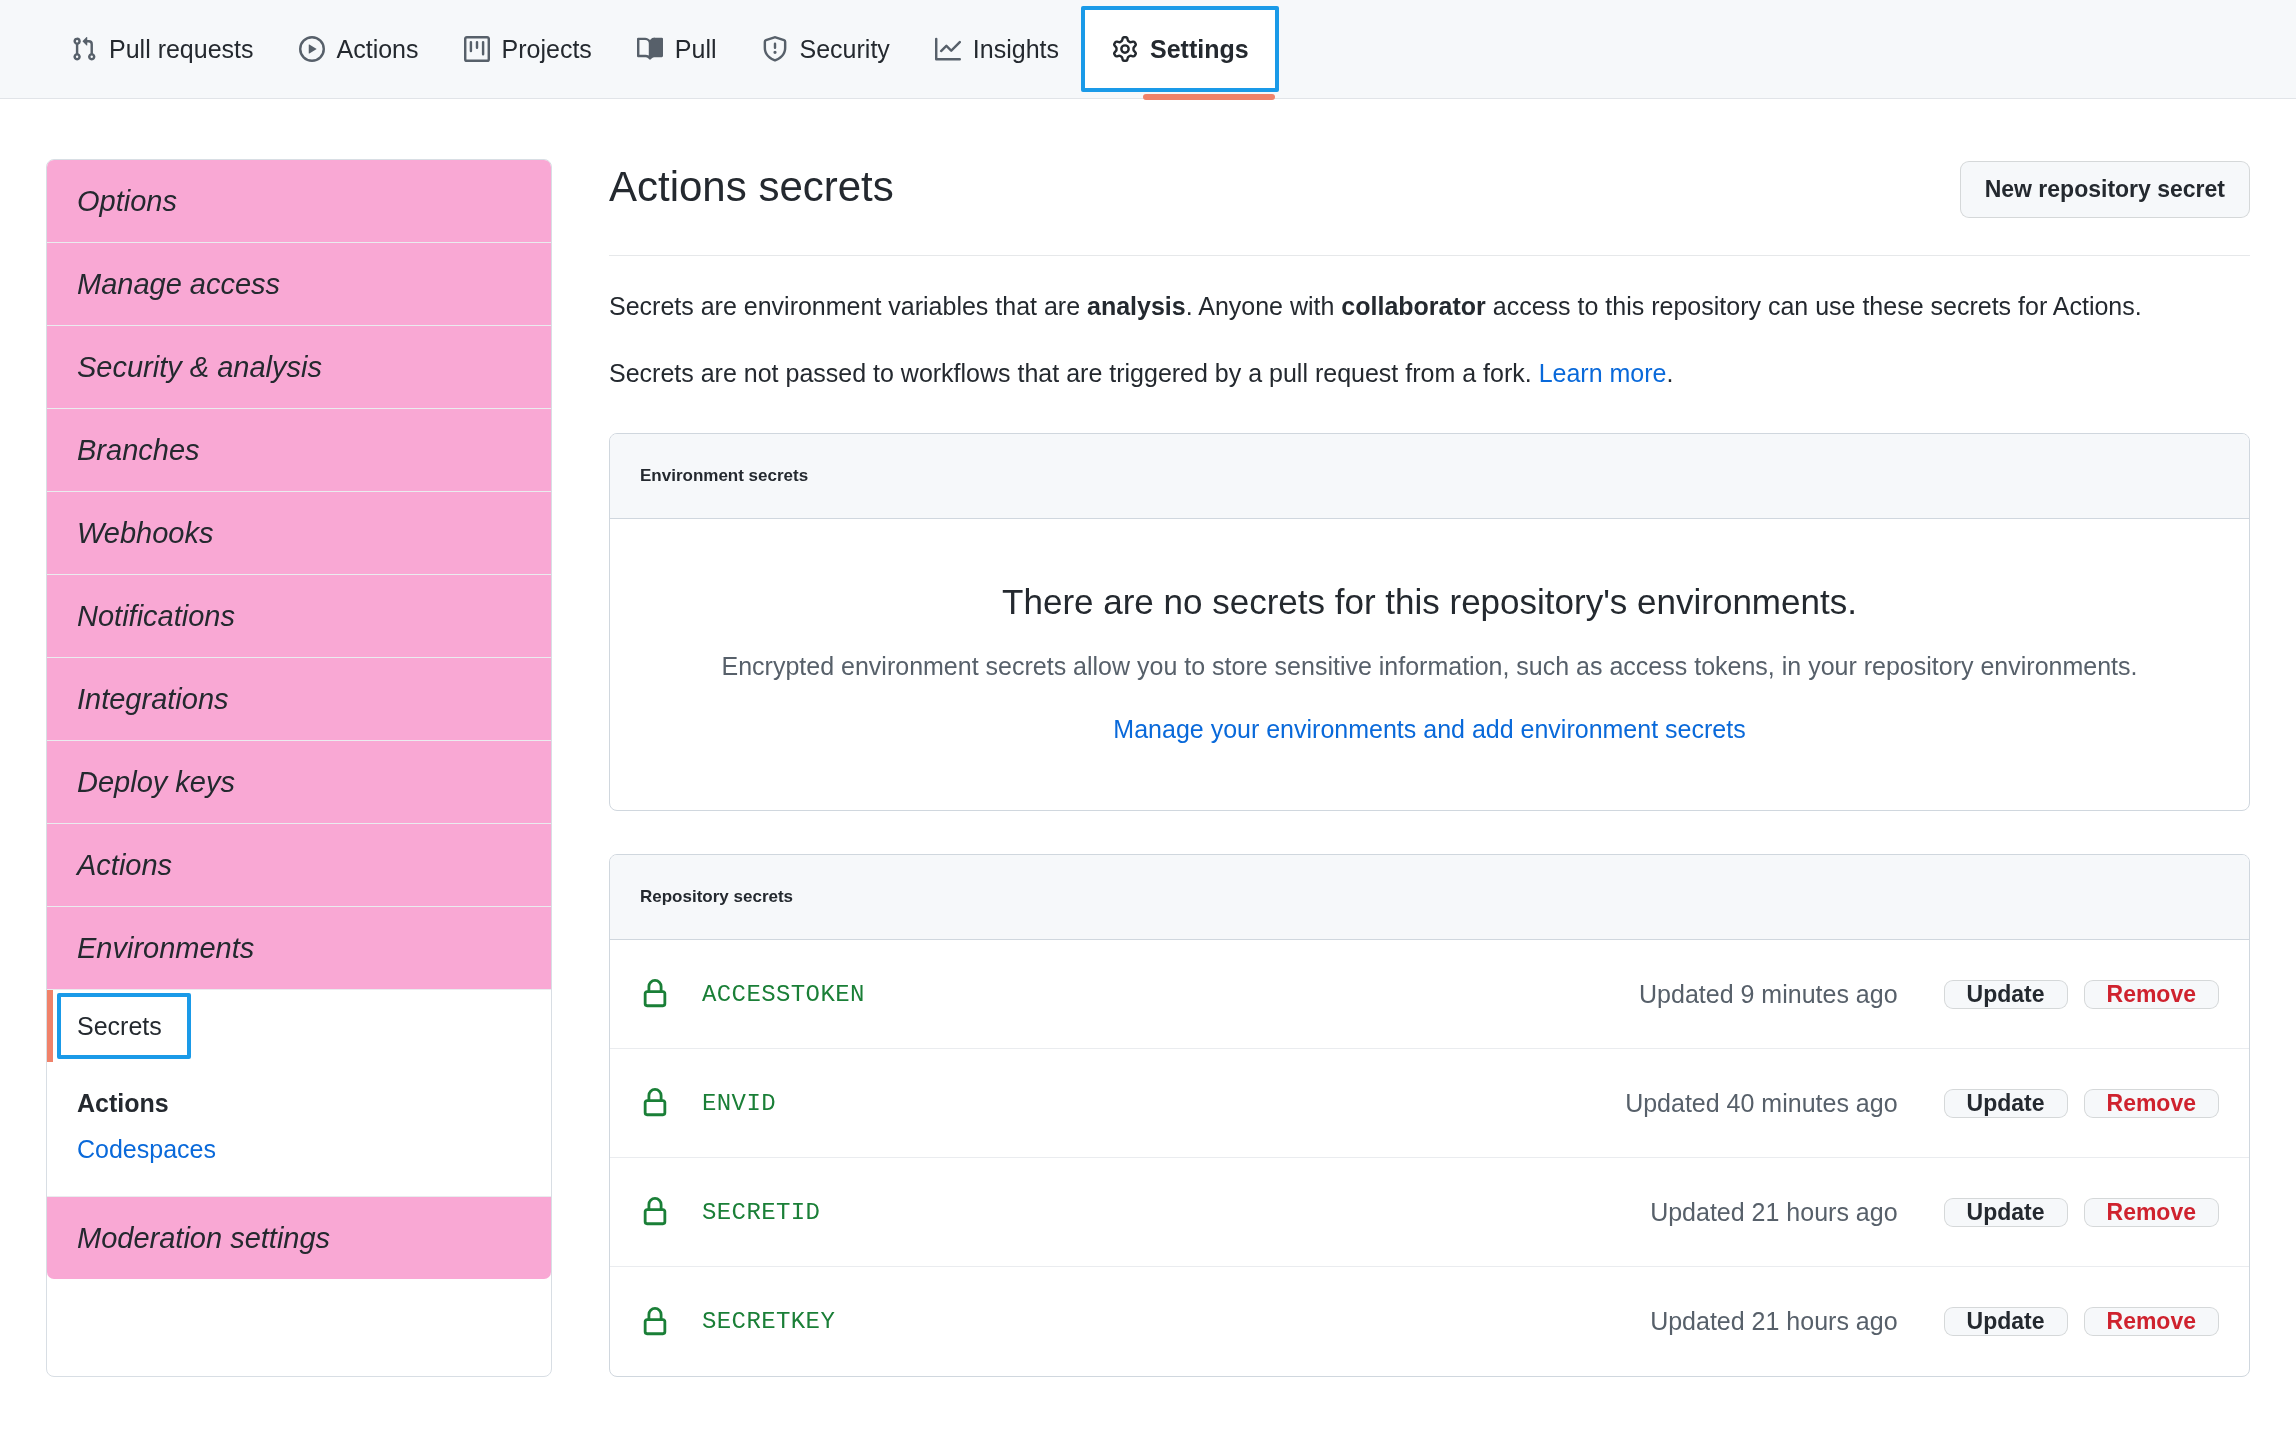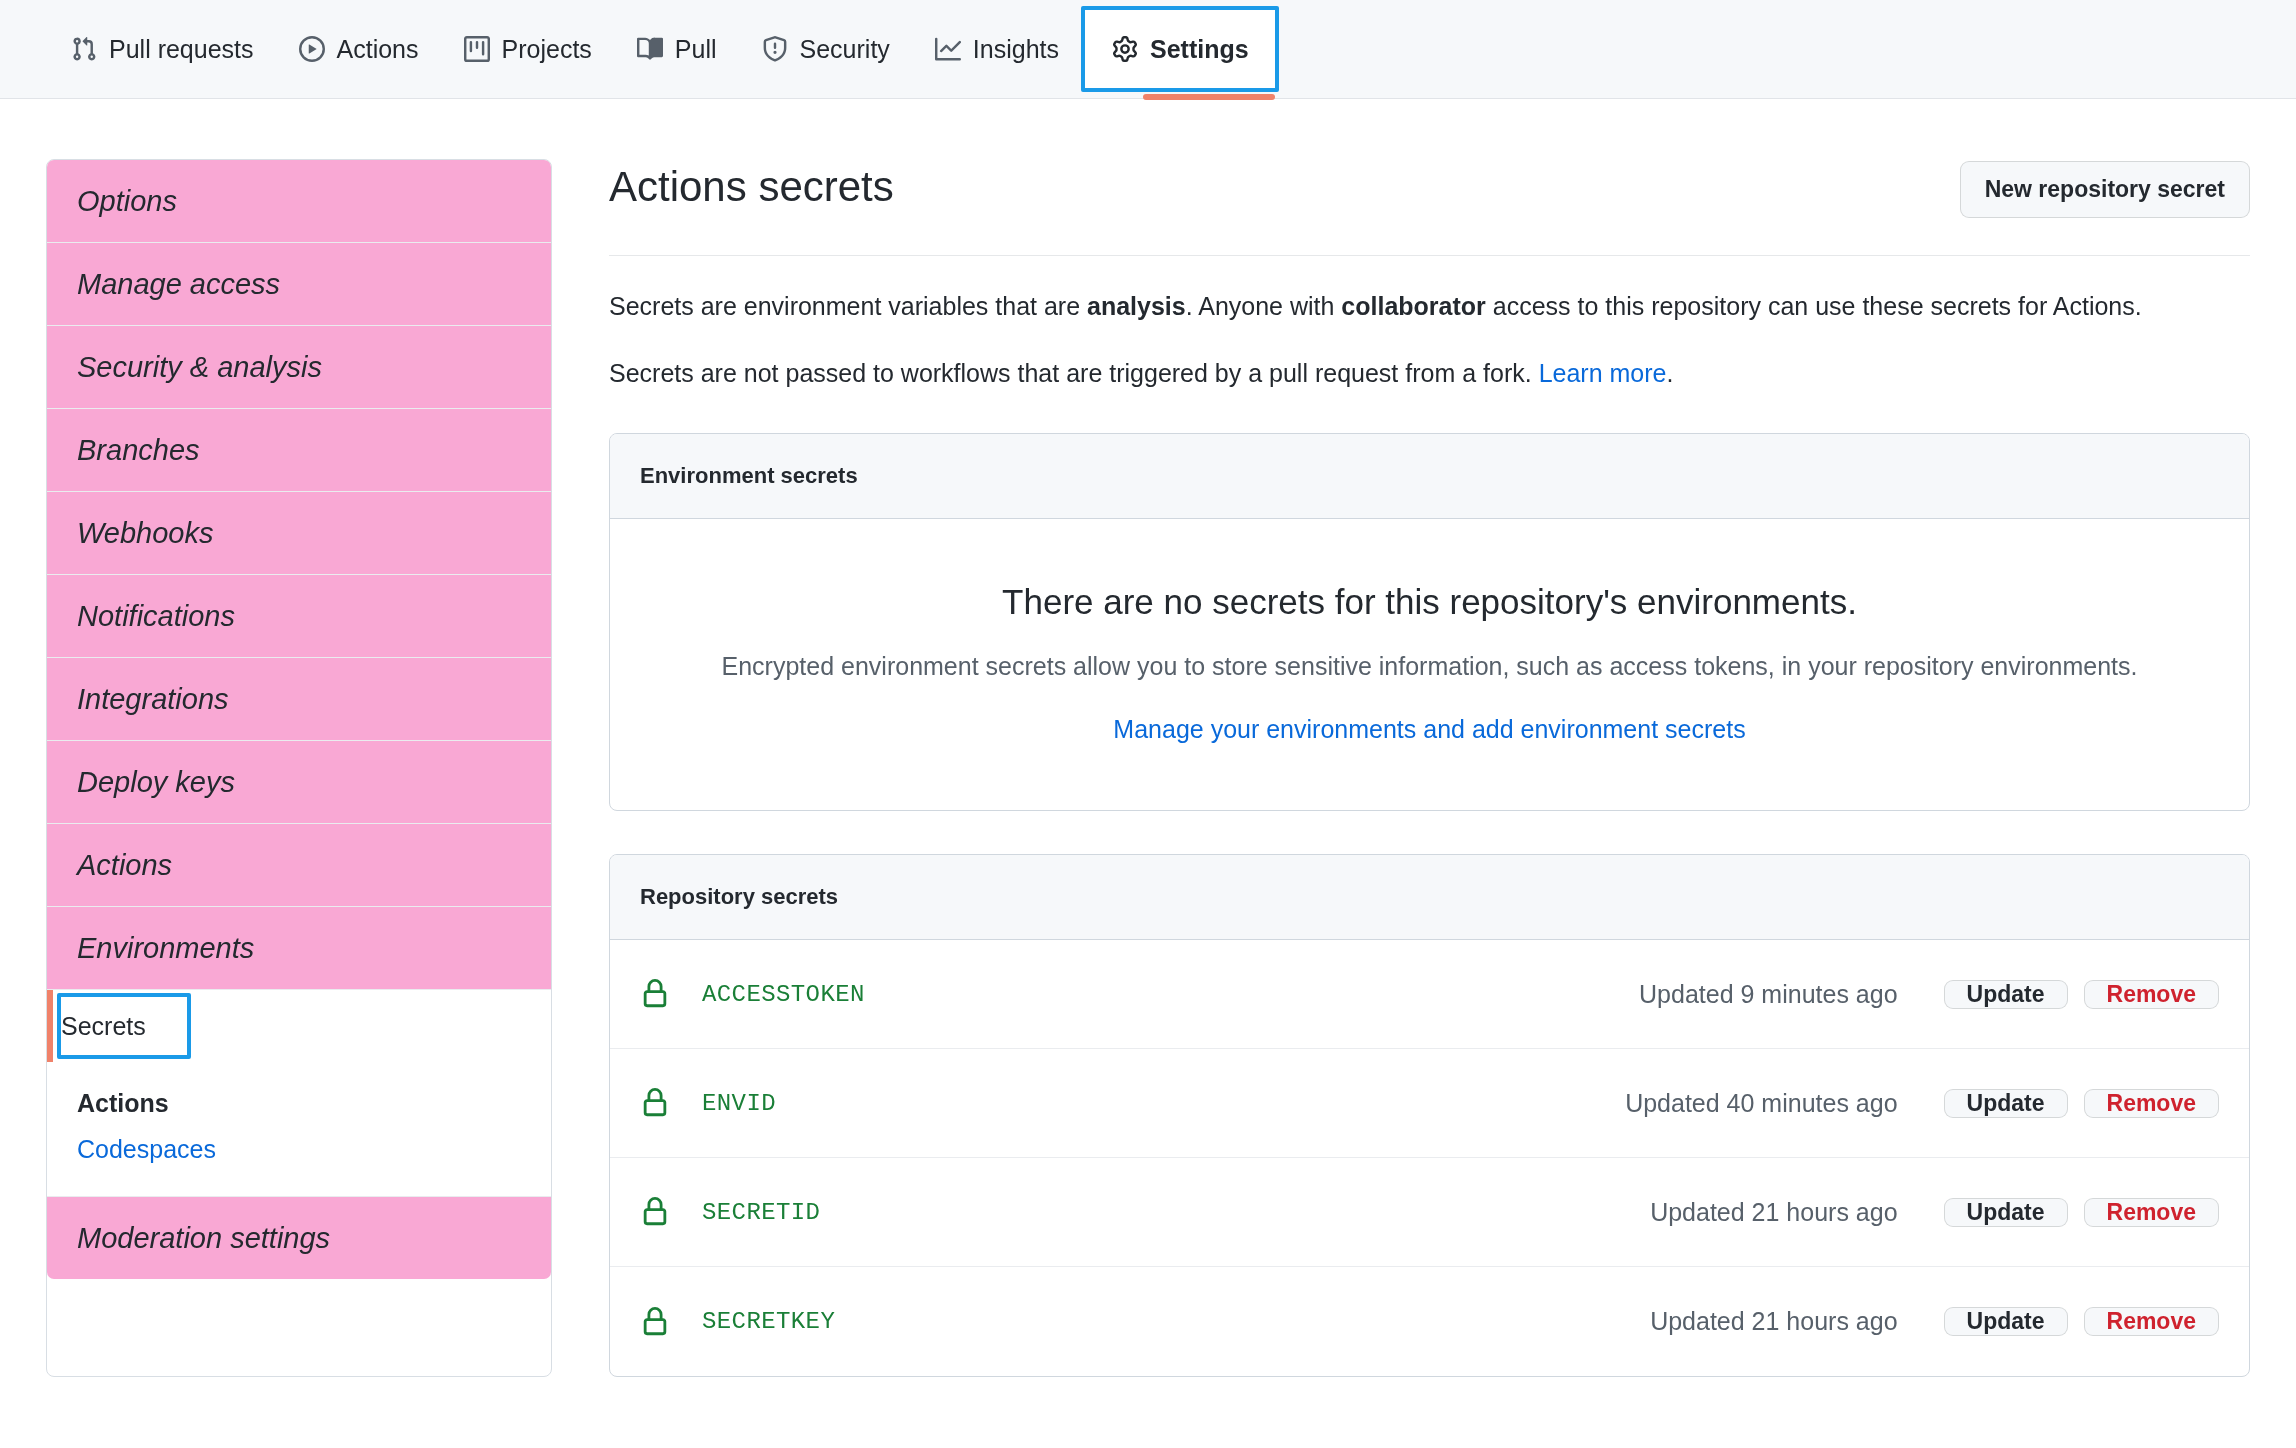--- a/index.html
+++ b/index.html
@@ -112,21 +112,21 @@
     position: absolute;
     left: 10px; top: 3px;
     width: 134px; height: 66px;
     border: 4px solid #1a9ae8;
     border-radius: 2px;
     pointer-events: none;
   }
   .secrets-label {
     position: relative;
     z-index: 2;
-    padding: 22px 0 22px 14px;
+    padding: 22px 0 22px 30px;
     font-size: 25px;
     line-height: 28px;
     cursor: pointer;
   }
   .sub-links {
     padding: 14px 0 26px 30px;
   }
   .sub-links .sub-head {
     font-size: 25px;
     font-weight: bold;
@@ -192,21 +192,21 @@
     border: 1px solid #d0d7de;
     border-radius: 8px;
     margin-top: 43px;
     overflow: hidden;
     background: #ffffff;
   }
   .box-header {
     background: #f6f8fa;
     border-bottom: 1px solid #d0d7de;
     padding: 26px 30px;
-    font-size: 22px;
+    font-size: 17px;
     font-weight: bold;
     color: #24292f;
     line-height: 32px;
   }
   .box-blank {
     padding: 62px 40px 66px 40px;
     text-align: center;
   }
   .blank-title {
     font-size: 35px;

